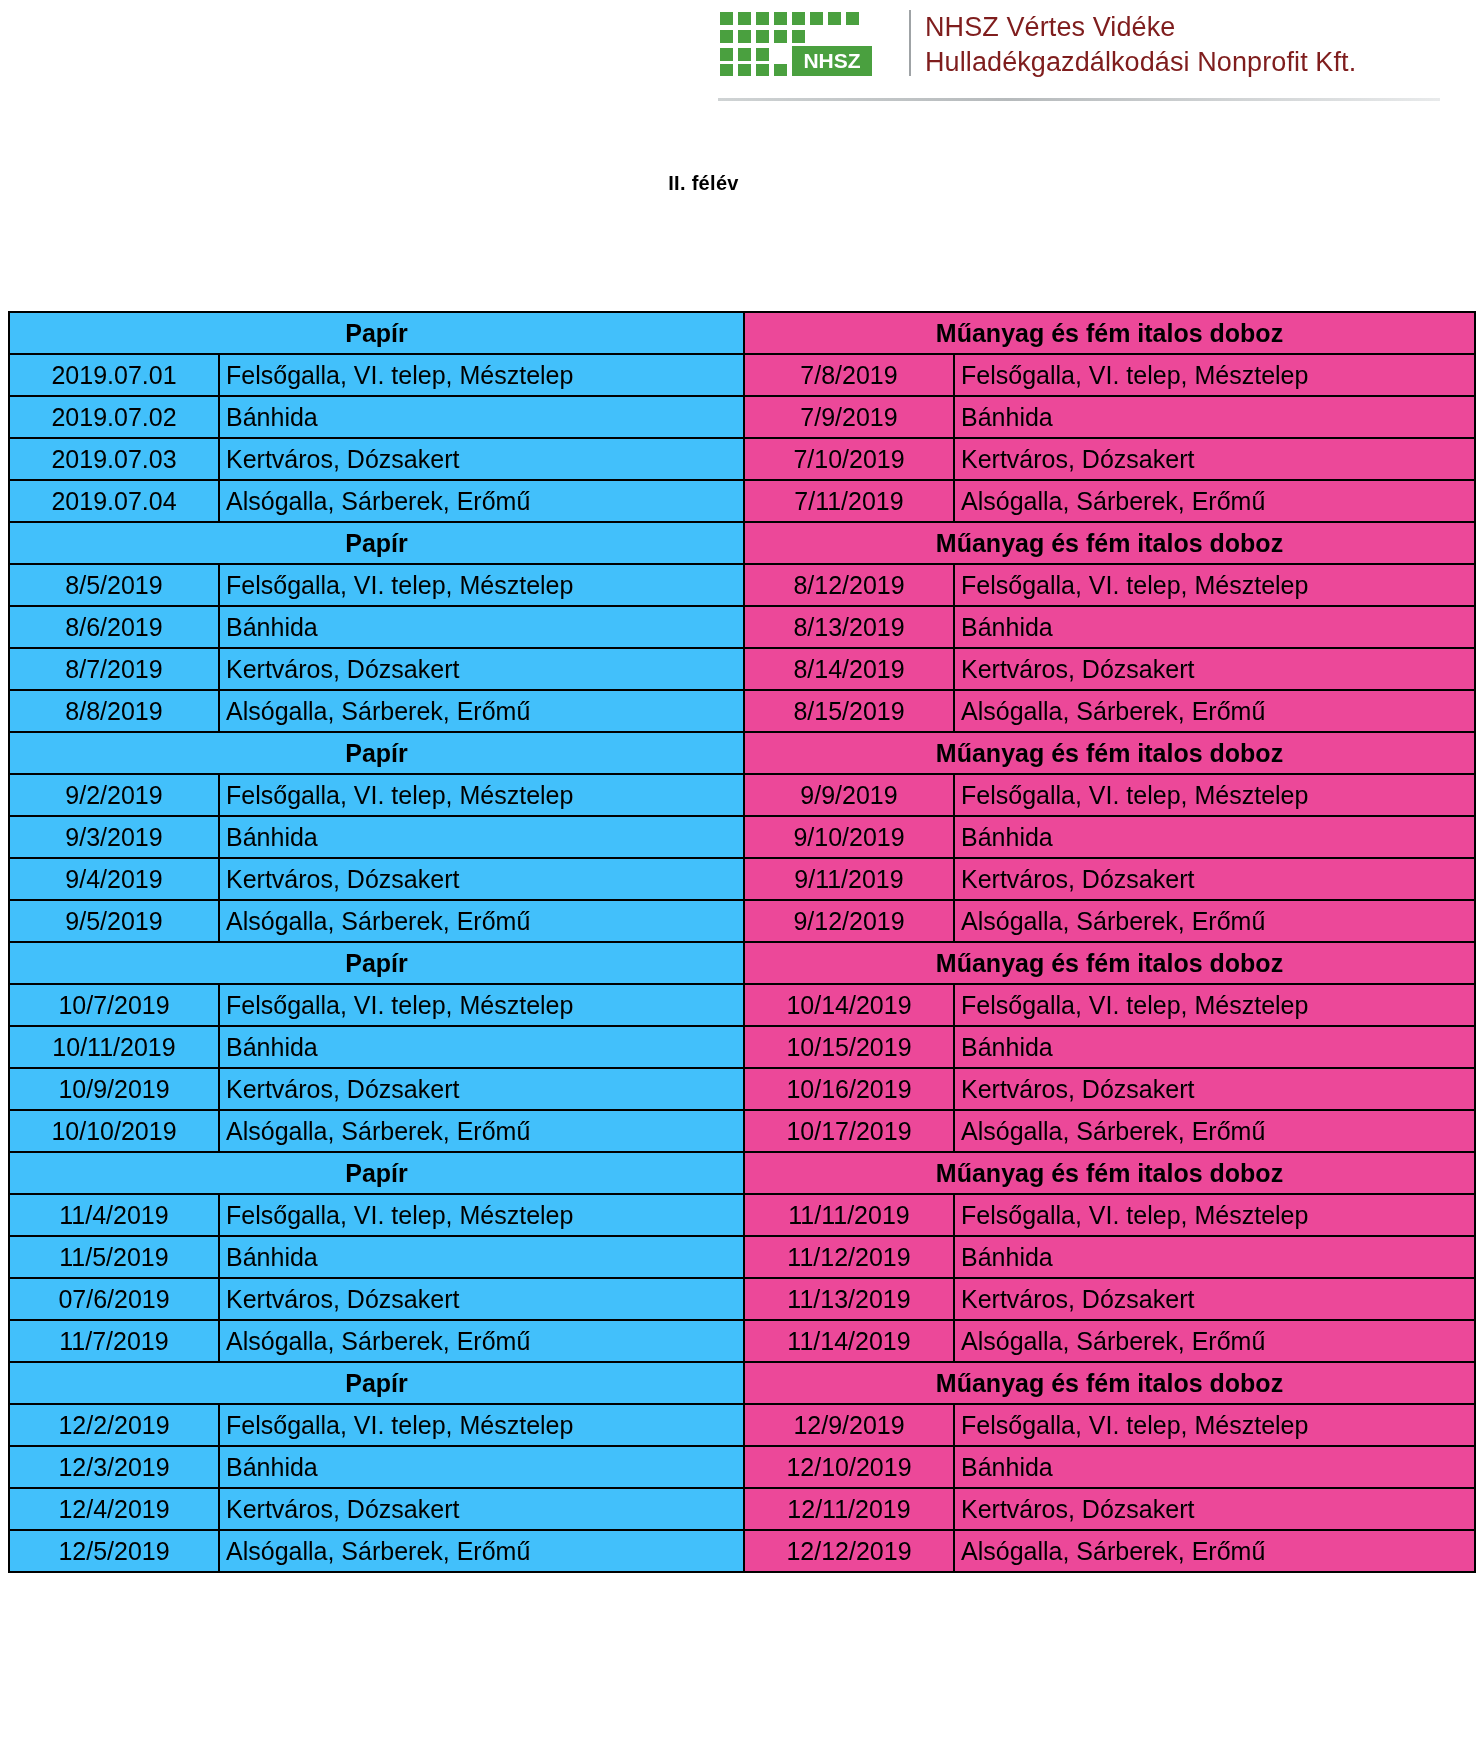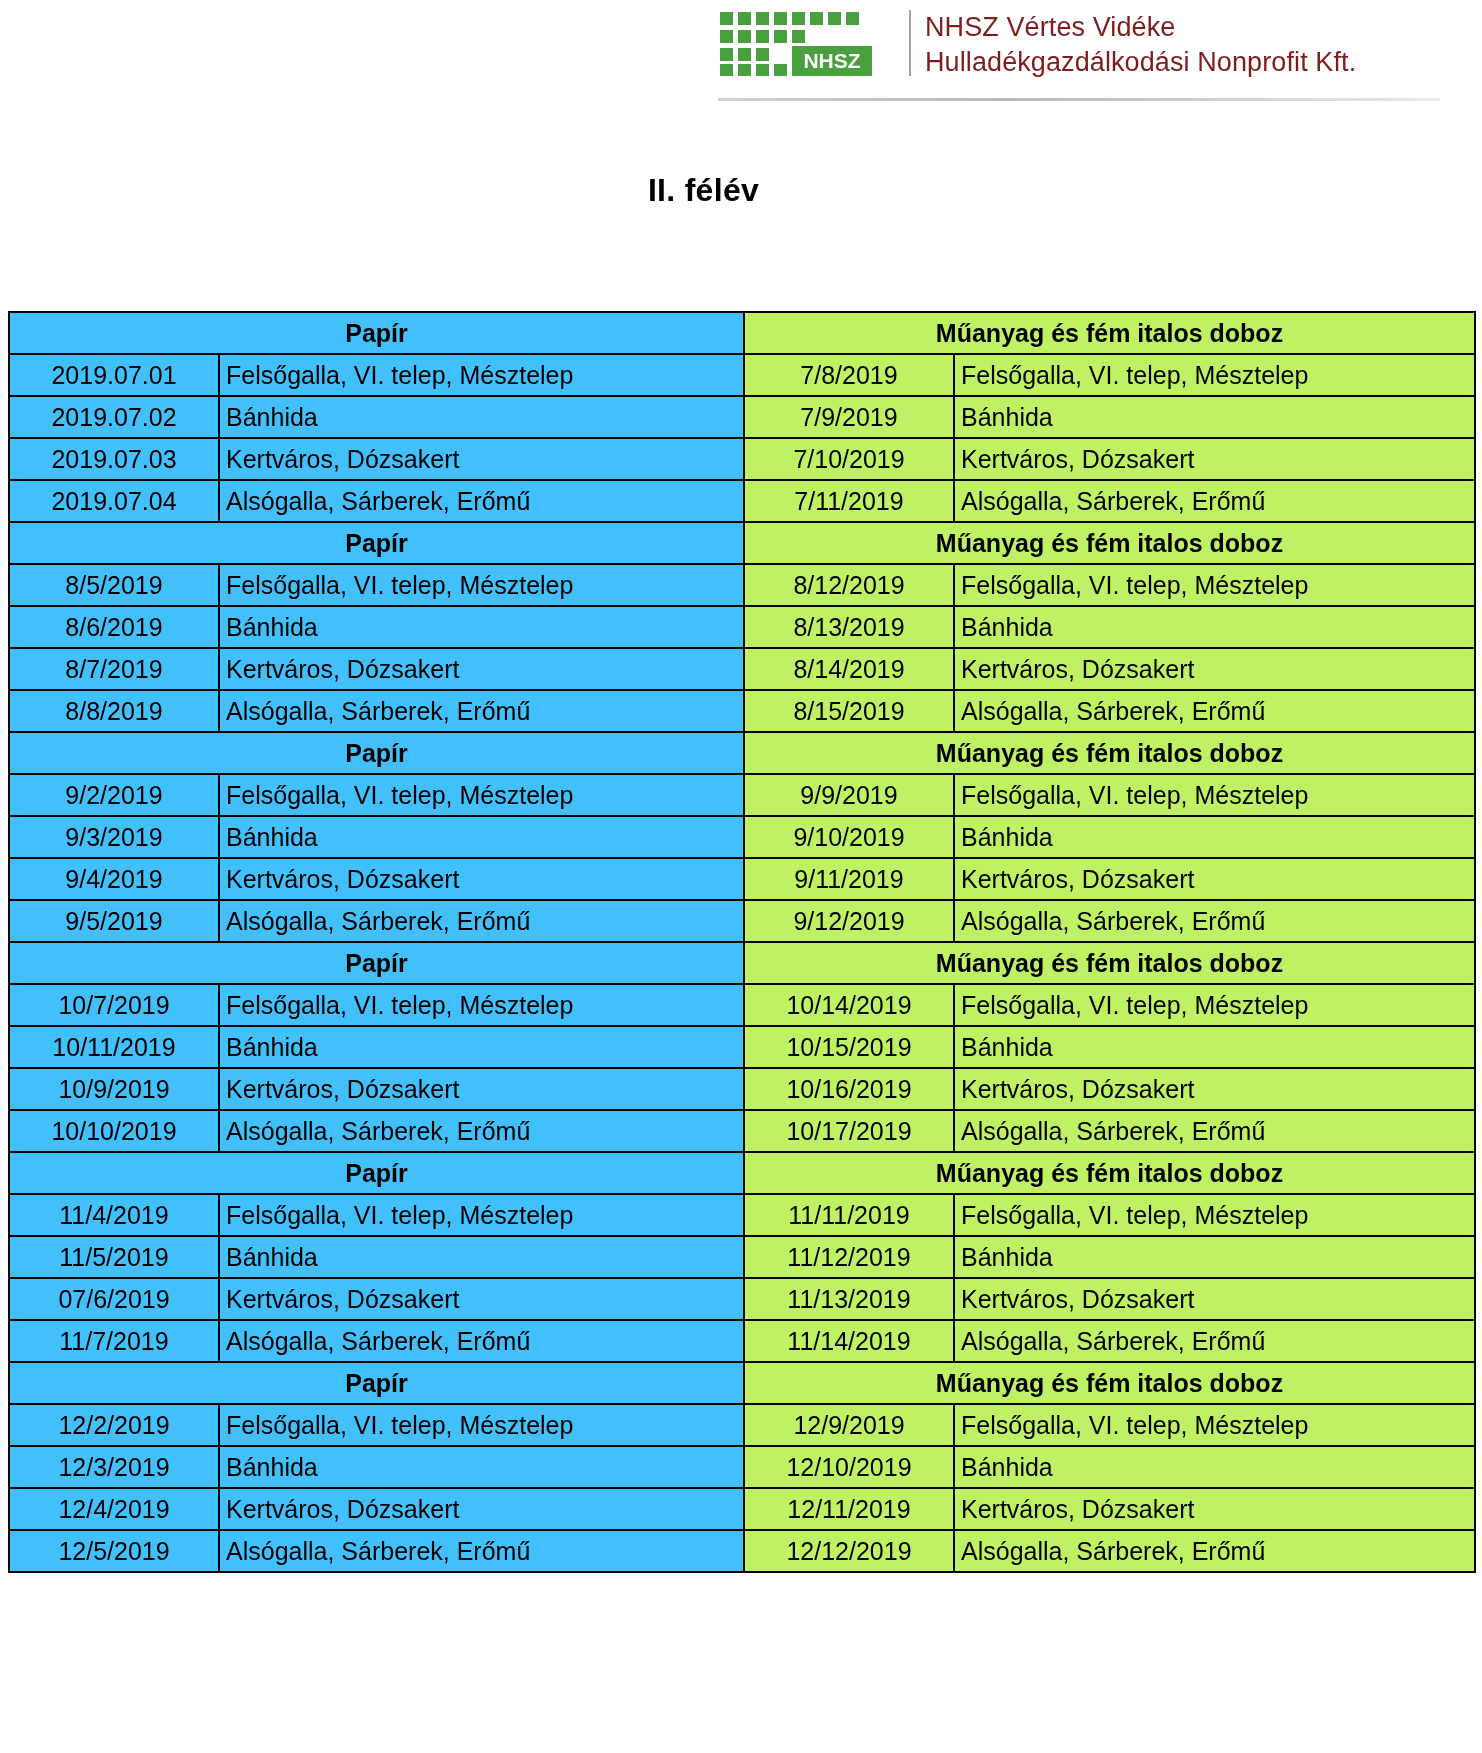--- a/index.html
+++ b/index.html
@@ -62,21 +62,21 @@
     background: linear-gradient(to right, #cfd3d4 0%, #b6babc 40%, #e8eaeb 100%);
   }
 
   
   .doc-title {
     position: absolute;
     top: 172px;
     left: 0;
     width: 1482px;
     text-align: center;
-    font-size: 32px;
+    font-size: 20px;
     font-weight: bold;
     letter-spacing: 0.3px;
   }
   .doc-title-inner {
     display: inline-block;
     margin-left: -75px;
   }
 
   
   .sched-wrap {
@@ -99,21 +99,21 @@
     vertical-align: middle;
     overflow: hidden;
     white-space: nowrap;
   }
   col.c-pd { width: 210px; }
   col.c-pa { width: 525px; }
   col.c-md { width: 210px; }
   col.c-ma { width: 521px; }
 
   .paper { background: #42c0fb; }
-  .plastic { background: #bef264; }
+  .plastic { background: #ec4899; }
 
   .hdr {
     text-align: center;
     font-weight: bold;
     font-size: 26px;
   }
   .date {
     text-align: center;
   }
   .area {

